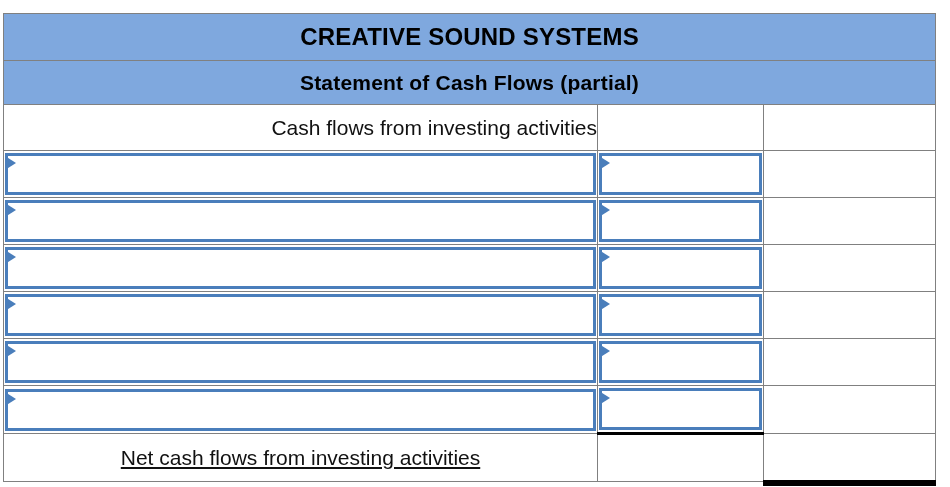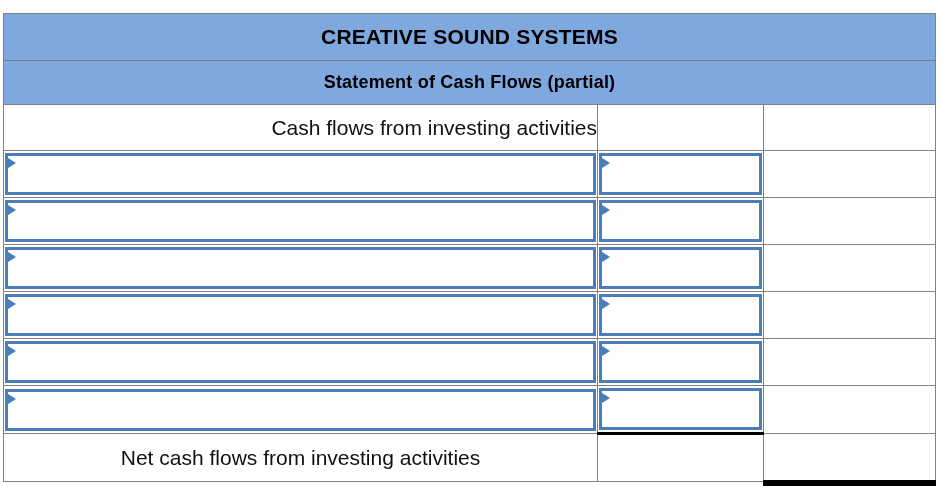--- a/index.html
+++ b/index.html
@@ -43,22 +43,22 @@
   col.c-right { width: 172px; }
 
   
   .hdr td {
     background: #7FA8DE;
     text-align: center;
     font-weight: bold;
     color: #000000;
     letter-spacing: 0.2px;
   }
-  .hdr-1 td { height: 46px; font-size: 21px; }
-  .hdr-2 td { height: 43px; font-size: 18px; }
+  .hdr-1 td { height: 46px; font-size: 24px; }
+  .hdr-2 td { height: 43px; font-size: 21px; }
 
   
   .row-section td { height: 45px; }
   .section-label {
     font-size: 21px;
     color: #111111;
     padding-left: 8px;
     text-align: right;
     white-space: nowrap;
   }
@@ -97,21 +97,21 @@
     width: 0;
     height: 0;
     border-top: 7px solid transparent;
     border-bottom: 7px solid transparent;
     border-left: 11px solid #4A7EBB;
     pointer-events: none;
     z-index: 3;
   }
 
   
-  .row-total td { height: 46px; }
+  .row-total td { height: 46px; text-decoration: underline; }
   .total-label {
     font-size: 21px;
     color: #111111;
     text-align: center;
     white-space: nowrap;
   }
   
   .rule-single {
     border-top: 3px solid #000000 !important;
   }

